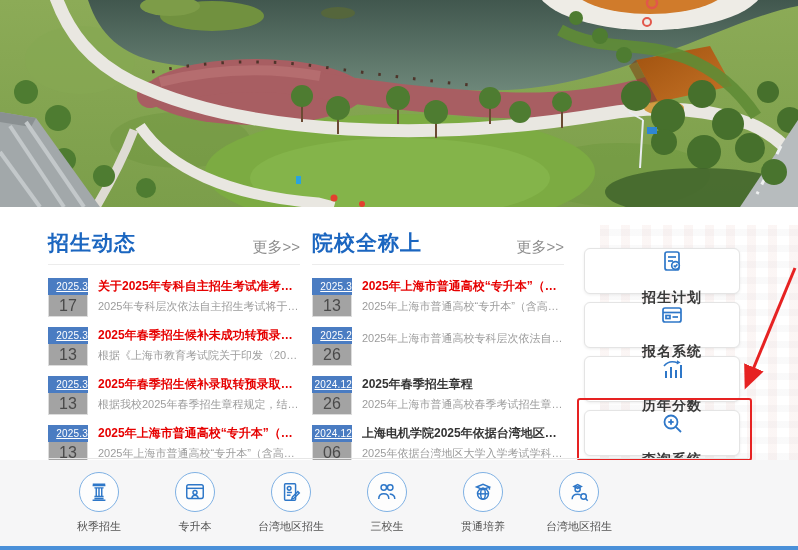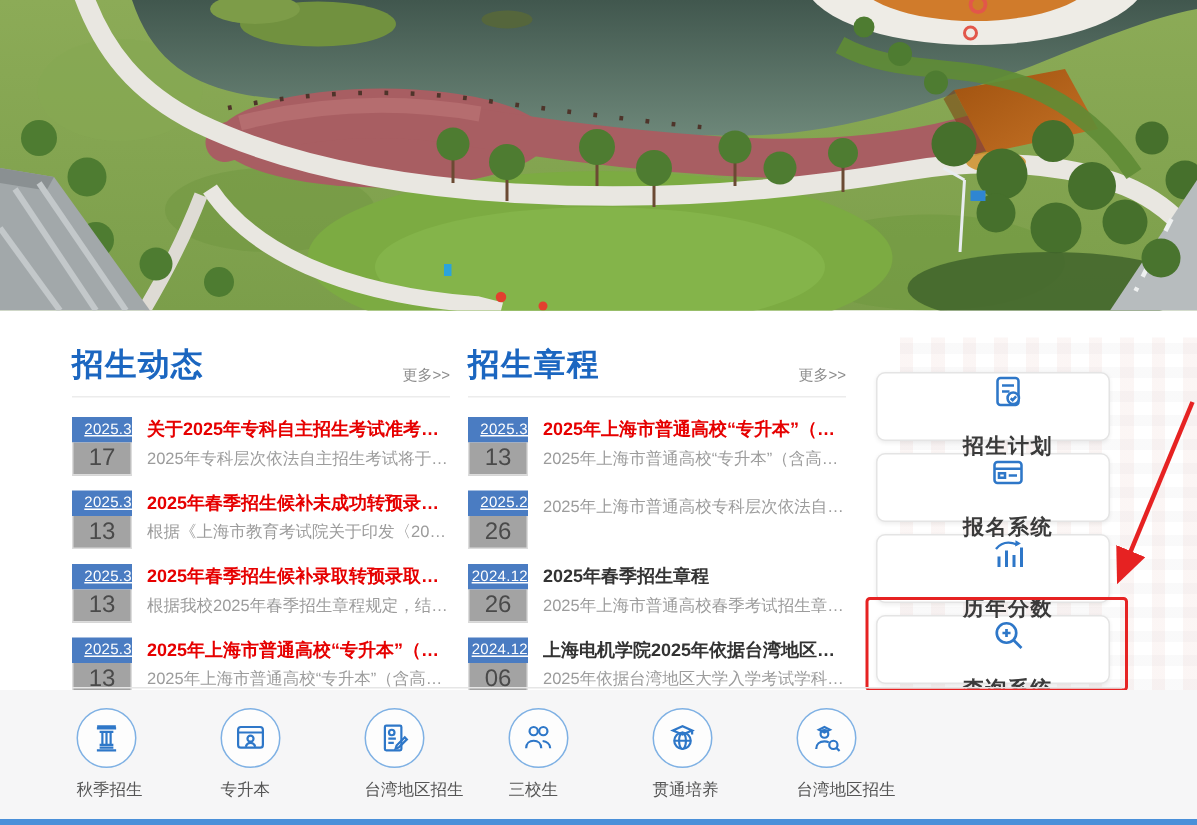--- a/index.html
+++ b/index.html
@@ -19,21 +19,21 @@
   .wm-right{left:600px;top:225px;width:198px;height:235px;}
   .wm-bottom{left:0;top:460px;width:798px;height:86px;opacity:.4;}
 
   
   .col{position:absolute;top:229px;width:252px;}
   .col-left{left:48px;}
   .col-mid{left:312px;}
   .col-head{display:flex;justify-content:space-between;align-items:flex-end;
             border-bottom:1px solid #ececec;padding-bottom:7px;}
   .col-title{font-size:21px;font-weight:bold;color:#1b66c0;letter-spacing:1px;}
-  .more{font-size:10px;color:#8d8d8d;cursor:pointer;}
+  .more{font-size:15px;color:#8d8d8d;cursor:pointer;}
   .news-list{margin-top:13px;}
   .news-item{display:flex;gap:10px;margin-bottom:9px;height:40px;cursor:pointer;}
   .date{width:40px;flex:0 0 40px;}
   .date-top{background:#4a7cc2;color:#fff;font-size:10px;height:17px;line-height:17px;
             text-align:right;letter-spacing:.2px;text-decoration:underline;}
   .date-day{background:#a3a3a3;border:1px solid #dcdcdc;border-top:none;color:#4a4a4a;
             font-size:16px;height:21px;line-height:21px;text-align:center;}
   .news-text{width:202px;overflow:hidden;}
   .news-title{font-size:12px;font-weight:bold;color:#333;white-space:nowrap;
               overflow:hidden;text-overflow:ellipsis;line-height:17px;}
@@ -51,21 +51,21 @@
 
   
   .anno-box{position:absolute;left:577px;top:398px;width:171px;height:59px;
             border:2px solid #e62222;border-radius:3px;pointer-events:none;}
   .anno-arrow{position:absolute;left:698px;top:252px;pointer-events:none;}
 
   
   .bottom{position:absolute;left:0;top:460px;width:798px;height:86px;background:#f6f6f7;}
   .bottom-divider{position:absolute;left:48px;top:-2px;width:700px;border-top:1px solid #e6e6e6;}
   .ql-row{position:absolute;left:51px;top:12px;display:flex;}
-  .ql{width:96px;display:flex;flex-direction:column;cursor:pointer;}
+  .ql{width:96px;display:flex;flex-direction:column;align-items:center;cursor:pointer;}
   .ql-circle{width:38px;height:38px;border-radius:50%;background:#fdfdfd;
              border:1.5px solid #7fb1e4;display:flex;align-items:center;justify-content:center;}
   .ql-label{margin-top:7px;font-size:11px;color:#555;white-space:nowrap;}
 
   .bottom-bar{position:absolute;left:0;top:546px;width:798px;height:4px;background:#4a90d9;}
 </style>
 </head>
 <body>
 
 <div class="page">
@@ -227,21 +227,21 @@
         <div class="news-text">
           <div class="news-title hot">2025年上海市普通高校“专升本”（含高本贯通）招...</div>
           <div class="news-sum">2025年上海市普通高校“专升本”（含高本贯通）招生...</div>
         </div>
       </div>
     </div>
   </div>
 
   <div class="col col-mid">
     <div class="col-head">
-      <span class="col-title">招生章程</span>
+      <span class="col-title">院校全称上</span>
       <span class="more">更多&gt;&gt;</span>
     </div>
     <div class="news-list">
       <div class="news-item">
         <div class="date">
           <div class="date-top">2025.3</div>
           <div class="date-day">13</div>
         </div>
         <div class="news-text">
           <div class="news-title hot">2025年上海市普通高校“专升本”（含高本贯通）招...</div>

